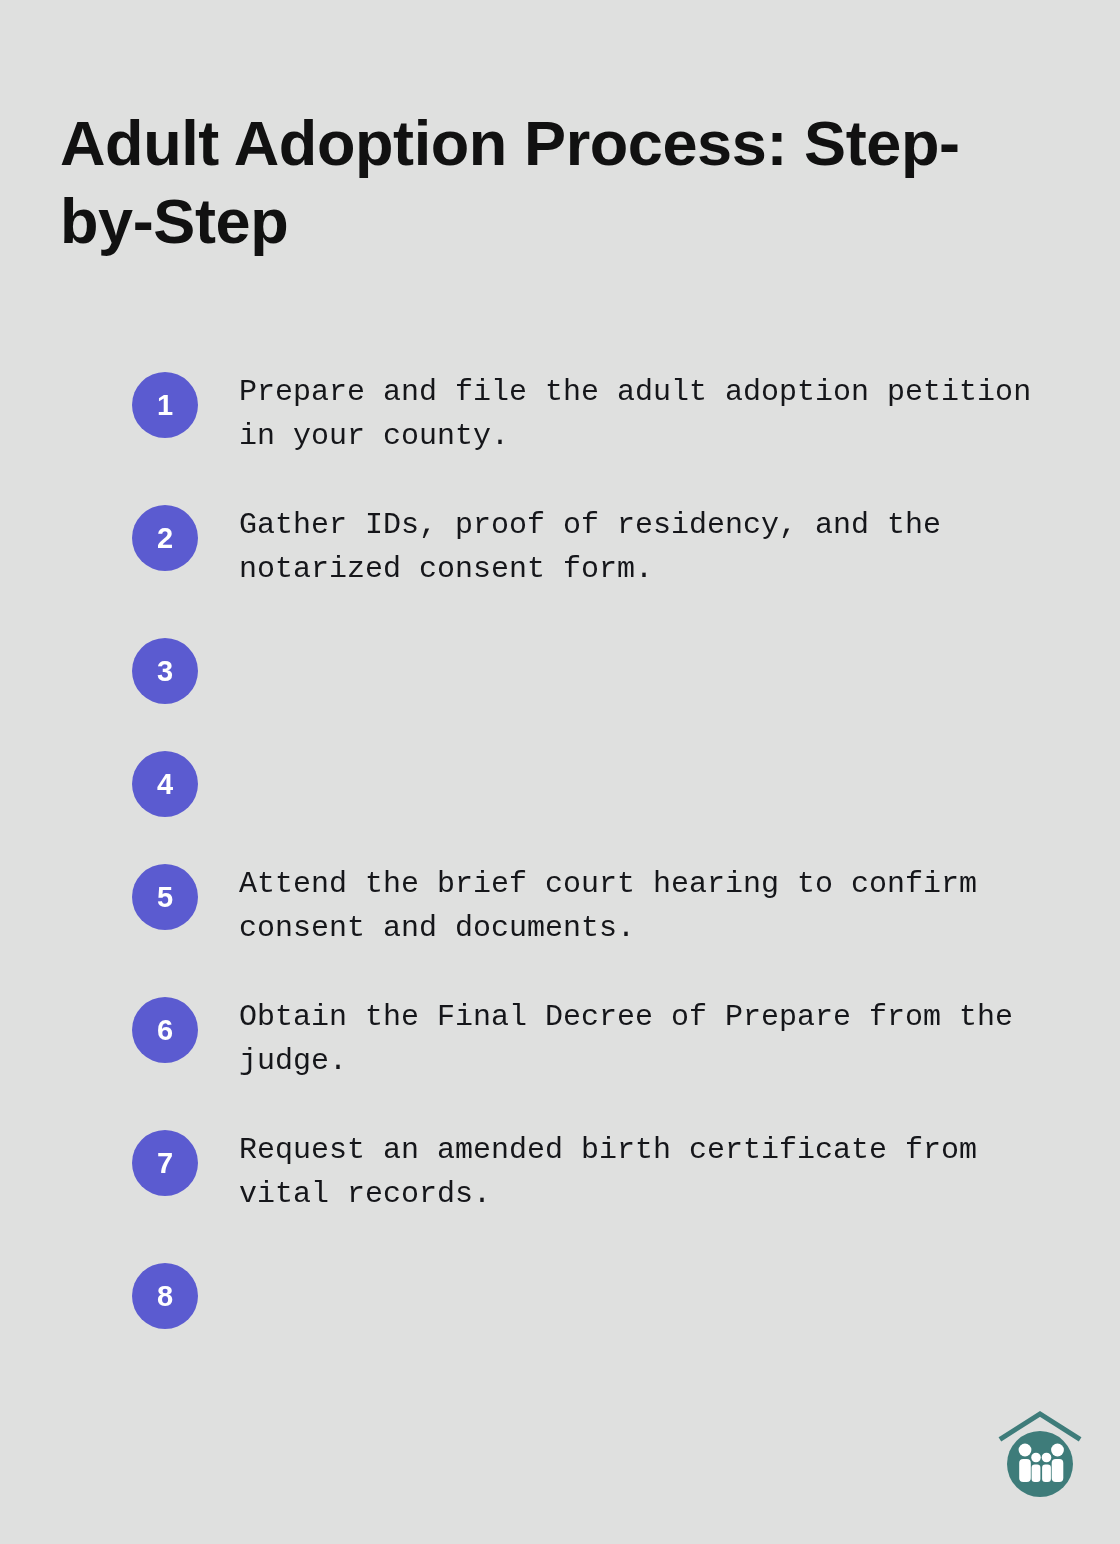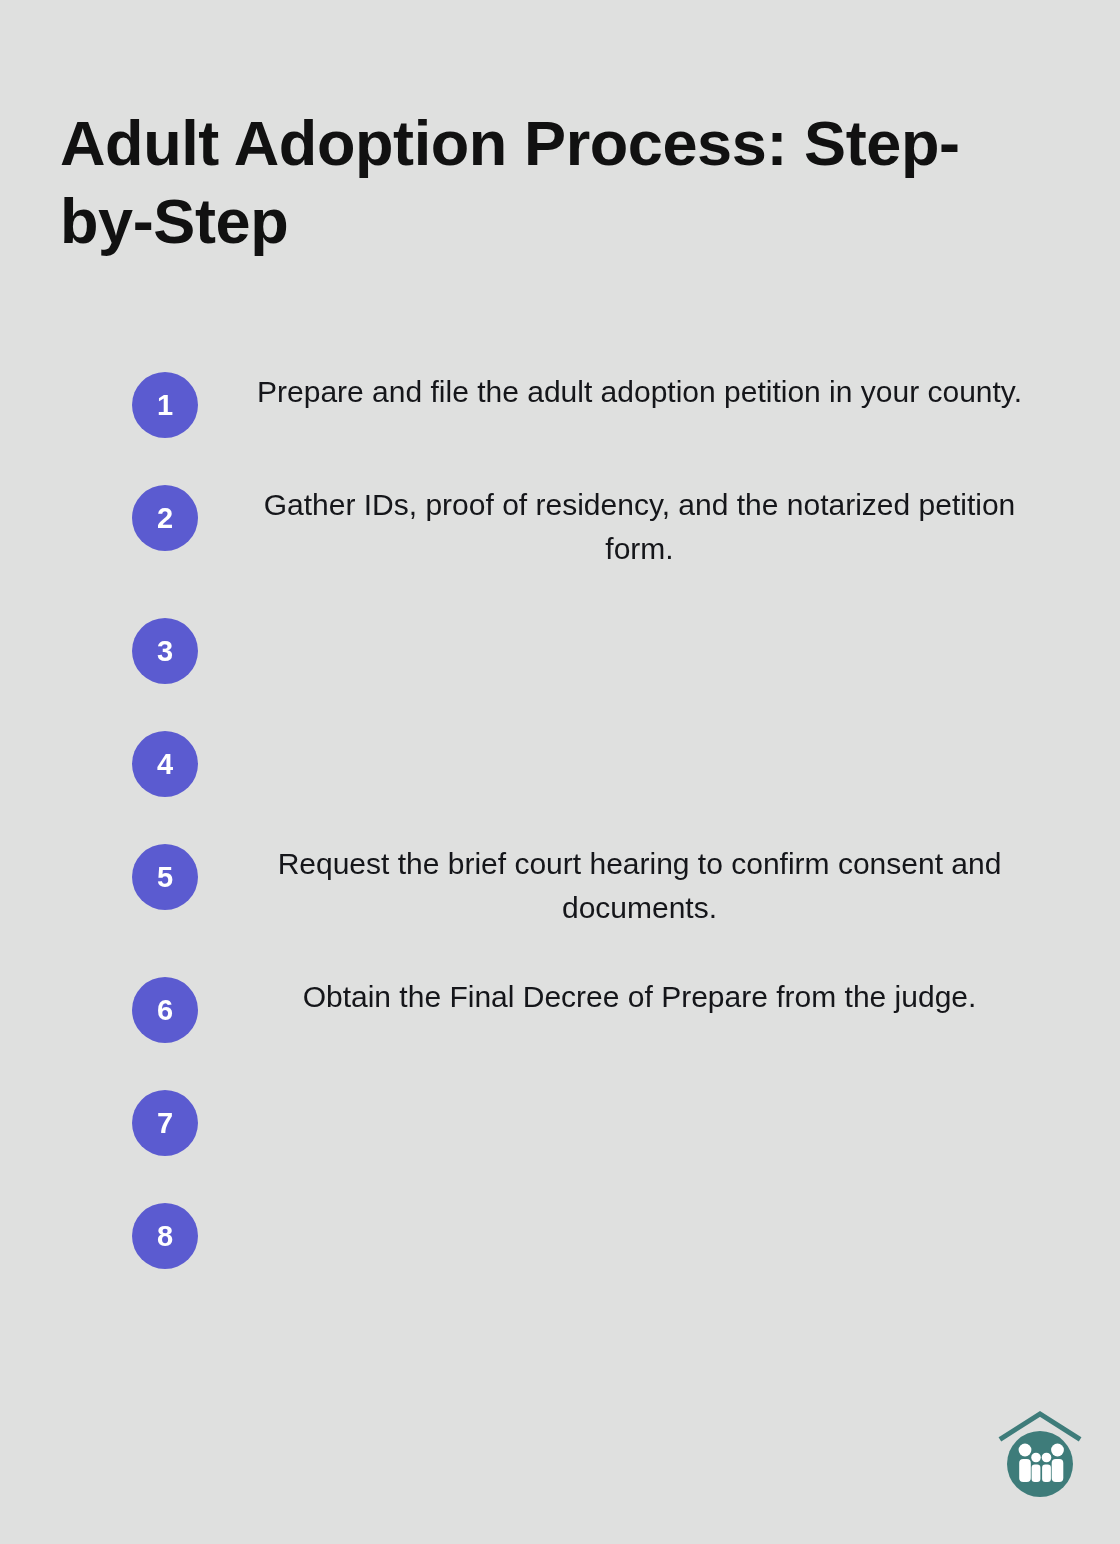--- a/index.html
+++ b/index.html
@@ -71,23 +71,22 @@
     margin-top: 4px;
     font-family: "Liberation Sans", "DejaVu Sans", sans-serif;
   }
 
   .step-text {
     flex: 1 1 auto;
     margin-left: 41px;
     font-size: 30px;
     line-height: 44px;
     color: #15161a;
-    font-family: Liberation Sans, sans-serif;
+    font-family: Liberation Mono, monospace;
     padding-top: 2px;
-    text-align: center;
   }
 
   .brand-logo {
     position: absolute;
     right: 32px;
     bottom: 40px;
     width: 96px;
     height: 96px;
   }
   .brand-logo svg {
@@ -105,43 +104,44 @@
 
   <ul class="steps-list">
 
     <li class="step-item">
       <span class="step-badge">1</span>
       <span class="step-text">Prepare and file the adult adoption petition in your county.</span>
     </li>
 
     <li class="step-item">
       <span class="step-badge">2</span>
-      <span class="step-text">Gather IDs, proof of residency, and the notarized petition form.</span>
+      <span class="step-text">Gather IDs, proof of residency, and the notarized consent form.</span>
     </li>
 
     <li class="step-item">
       <span class="step-badge">3</span>
     </li>
 
     <li class="step-item">
       <span class="step-badge">4</span>
     </li>
 
     <li class="step-item">
       <span class="step-badge">5</span>
-      <span class="step-text">Request the brief court hearing to confirm consent and documents.</span>
+      <span class="step-text">Attend the brief court hearing to confirm consent and documents.</span>
     </li>
 
     <li class="step-item">
       <span class="step-badge">6</span>
       <span class="step-text">Obtain the Final Decree of Prepare from the judge.</span>
     </li>
 
     <li class="step-item">
       <span class="step-badge">7</span>
+      <span class="step-text">Request an amended birth certificate from vital records.</span>
     </li>
 
     <li class="step-item">
       <span class="step-badge">8</span>
     </li>
 
   </ul>
 
   <div class="brand-logo">
     <svg viewBox="0 0 96 96" xmlns="http://www.w3.org/2000/svg" aria-hidden="true">

